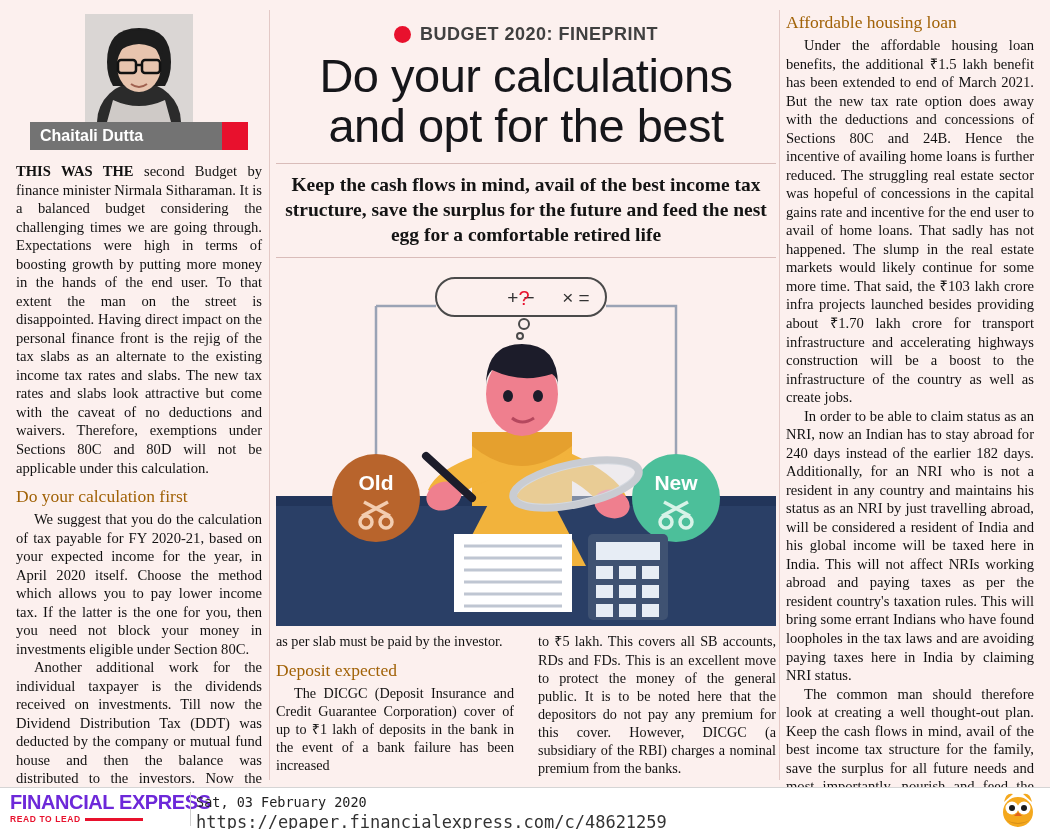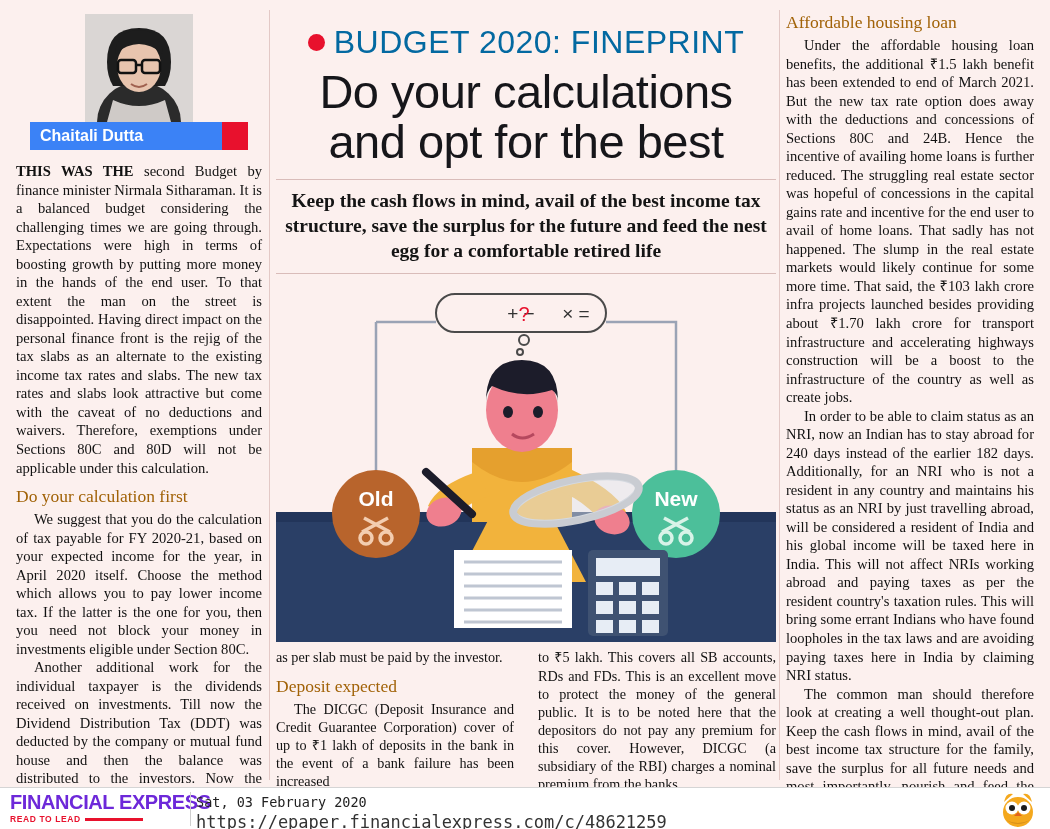--- a/index.html
+++ b/index.html
@@ -67,21 +67,21 @@
     height: 108px;
     margin: 4px auto 0 auto;
     background: #d8d4d2;
     position: relative;
     overflow: hidden;
     display: block;
   }
   .author-name-bar {
     width: 218px;
     margin: 0 auto;
-    background: #3b82f6;
+    background: #737373;
     color: #ffffff;
     font-family: "Liberation Sans", sans-serif;
     font-weight: bold;
     font-size: 16px;
     padding: 5px 0 5px 10px;
     box-sizing: border-box;
     position: relative;
   }
   .author-name-bar:after {
     content: "";
@@ -122,24 +122,24 @@
     margin-top: 14px;
   }
   .kicker-dot {
     width: 17px; height: 17px;
     border-radius: 50%;
     background: #e8112d;
     display: inline-block;
   }
   .kicker-text {
     font-family: "Liberation Sans", sans-serif;
-    font-weight: normal;
-    font-size: 32px;
+    font-weight: bold;
+    font-size: 18px;
     letter-spacing: .5px;
-    color: #0369a1;
+    color: #404040;
   }
   .headline {
     font-family: "Liberation Sans", sans-serif;
     font-weight: normal;
     font-size: 47px;
     line-height: 1.06;
     text-align: center;
     color: #16161a;
     margin: 6px 0 0 0;
     letter-spacing: -0.5px;

